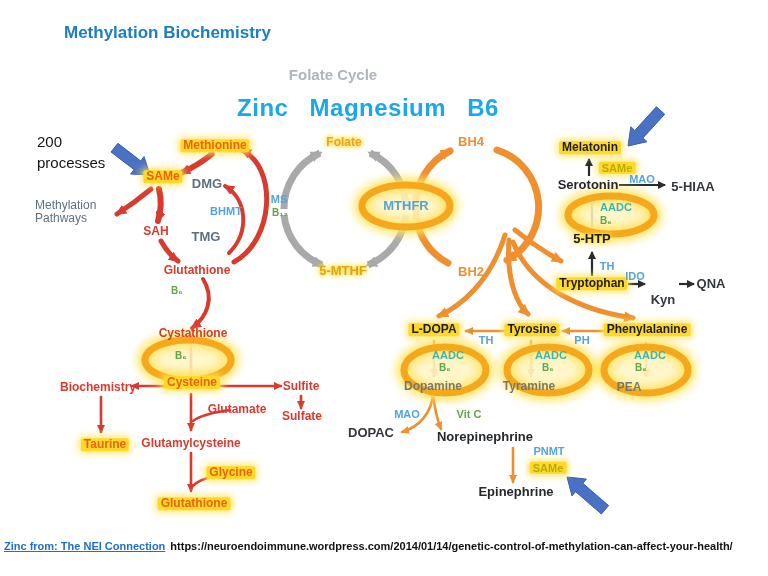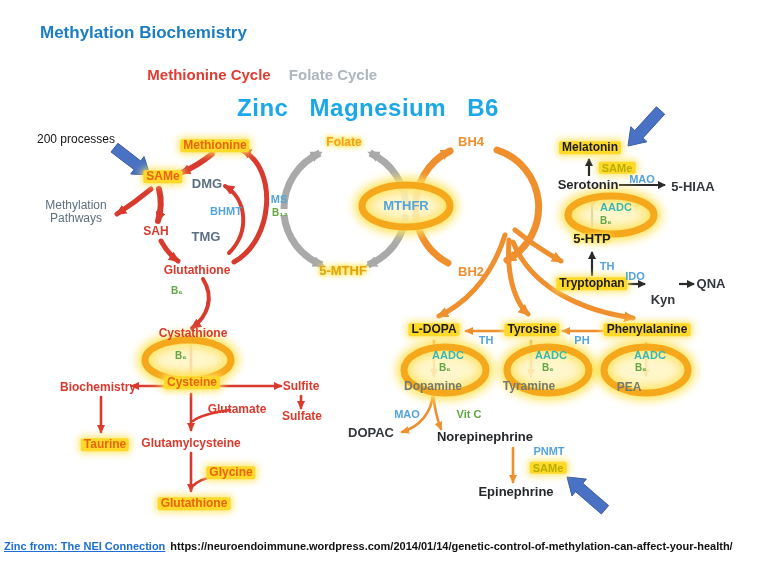--- a/index.html
+++ b/index.html
@@ -9,25 +9,25 @@
   .lb{position:absolute;transform:translate(-50%,-50%);white-space:nowrap;
       font:700 12px "Liberation Sans",sans-serif;line-height:1.12;z-index:3;}
   .tl{position:absolute;z-index:3;font-family:"Liberation Sans",sans-serif;}
   .s10{font-size:10px}.s11{font-size:11px}.s13{font-size:13px}
   .hl{background:#ffd92a;padding:0 3px;border-radius:2px;box-shadow:0 0 7px 2px rgba(255,228,94,.9);}
   .glowtx{text-shadow:0 0 3px #ffe452,0 0 5px #ffe452,0 0 7px #ffd92a;}
   .red{color:#d93a2e}.org{color:#e8650f}.folorg{color:#f2a11c}.bhorg{color:#ef8f2e}
   .benz{color:#53a4dc}.grn{color:#61a744}.teal{color:#3bb6ae}.gry{color:#5d7081}
   .dark{color:#33383d}.fade{color:#74796b}.olive{color:#b9ae00}.blk{color:#1c1c1c}
   .ntb{color:#25282b}
-  .wrap{white-space:normal;text-align:center;width:82px;}
-  .title{font-size:17px;font-weight:700;color:#1b7dc3;}
+  .wrap{white-space:normal;width:82px;}
+  .title{font-size:17px;font-weight:700;color:#1b7dc3;margin-left:24px;}
   .hdr{font-size:15px;font-weight:700;}
   .supp{font-size:24px;font-weight:600;color:#1ba7e8;word-spacing:14px;letter-spacing:.5px;}
-  .note{font-size:12px;font-weight:400;color:#151515;width:95px;line-height:1.4;white-space:normal;}
+  .note{font-size:15px;font-weight:400;color:#151515;width:95px;line-height:1.4;white-space:normal;}
   .footer{font-size:11px;font-weight:700;white-space:nowrap;}
   .flink{color:#1d6fd1;text-decoration:underline;margin-right:5px;}
   .furl{color:#121212;}
 </style>
 </head>
 <body>
 
 <div id="stage">
 
 <svg width="768" height="576" viewBox="0 0 768 576">
@@ -135,21 +135,20 @@
   </g>
 
   <g fill="#4a72c4" stroke="#3b5da8" stroke-width="1">
     <polygon points="111,152 134,169.5 130.7,174 150,175 144,156.5 140.8,161 117.9,143.3"></polygon>
     <polygon points="656.4,106.8 634.8,130.5 630.8,126.7 628,146 647,141.7 643,137.9 664.7,114.2"></polygon>
     <polygon points="608.6,505.6 582.8,483.3 586.4,479.1 567,477 572,495.9 575.6,491.7 601.4,514"></polygon>
   </g>
 </svg>
 
 <div class="tl title" style="left:40px;top:23px">Methylation Biochemistry</div>
-<div class="lb hdr" style="left:209px;top:75px;color:#e03c31">Methionine Cycle</div>
 <div class="lb hdr" style="left:333px;top:75px;color:#adb5bd">Folate Cycle</div>
 <div class="lb supp" style="left:368px;top:108px">Zinc Magnesium B6</div>
 <div class="tl note" style="left:37px;top:131px">200 processes</div>
 
 <div class="lb org hl" style="left:215px;top:146px">Methionine</div>
 <div class="lb org hl" style="left:163px;top:177px">SAMe</div>
 <div class="lb gry s13" style="left:207px;top:184px">DMG</div>
 <div class="lb benz s11" style="left:226px;top:211px">BHMT</div>
 <div class="lb benz s11" style="left:279px;top:199px">MS</div>
 <div class="lb grn s10" style="left:280px;top:213px">B₁₂</div>

